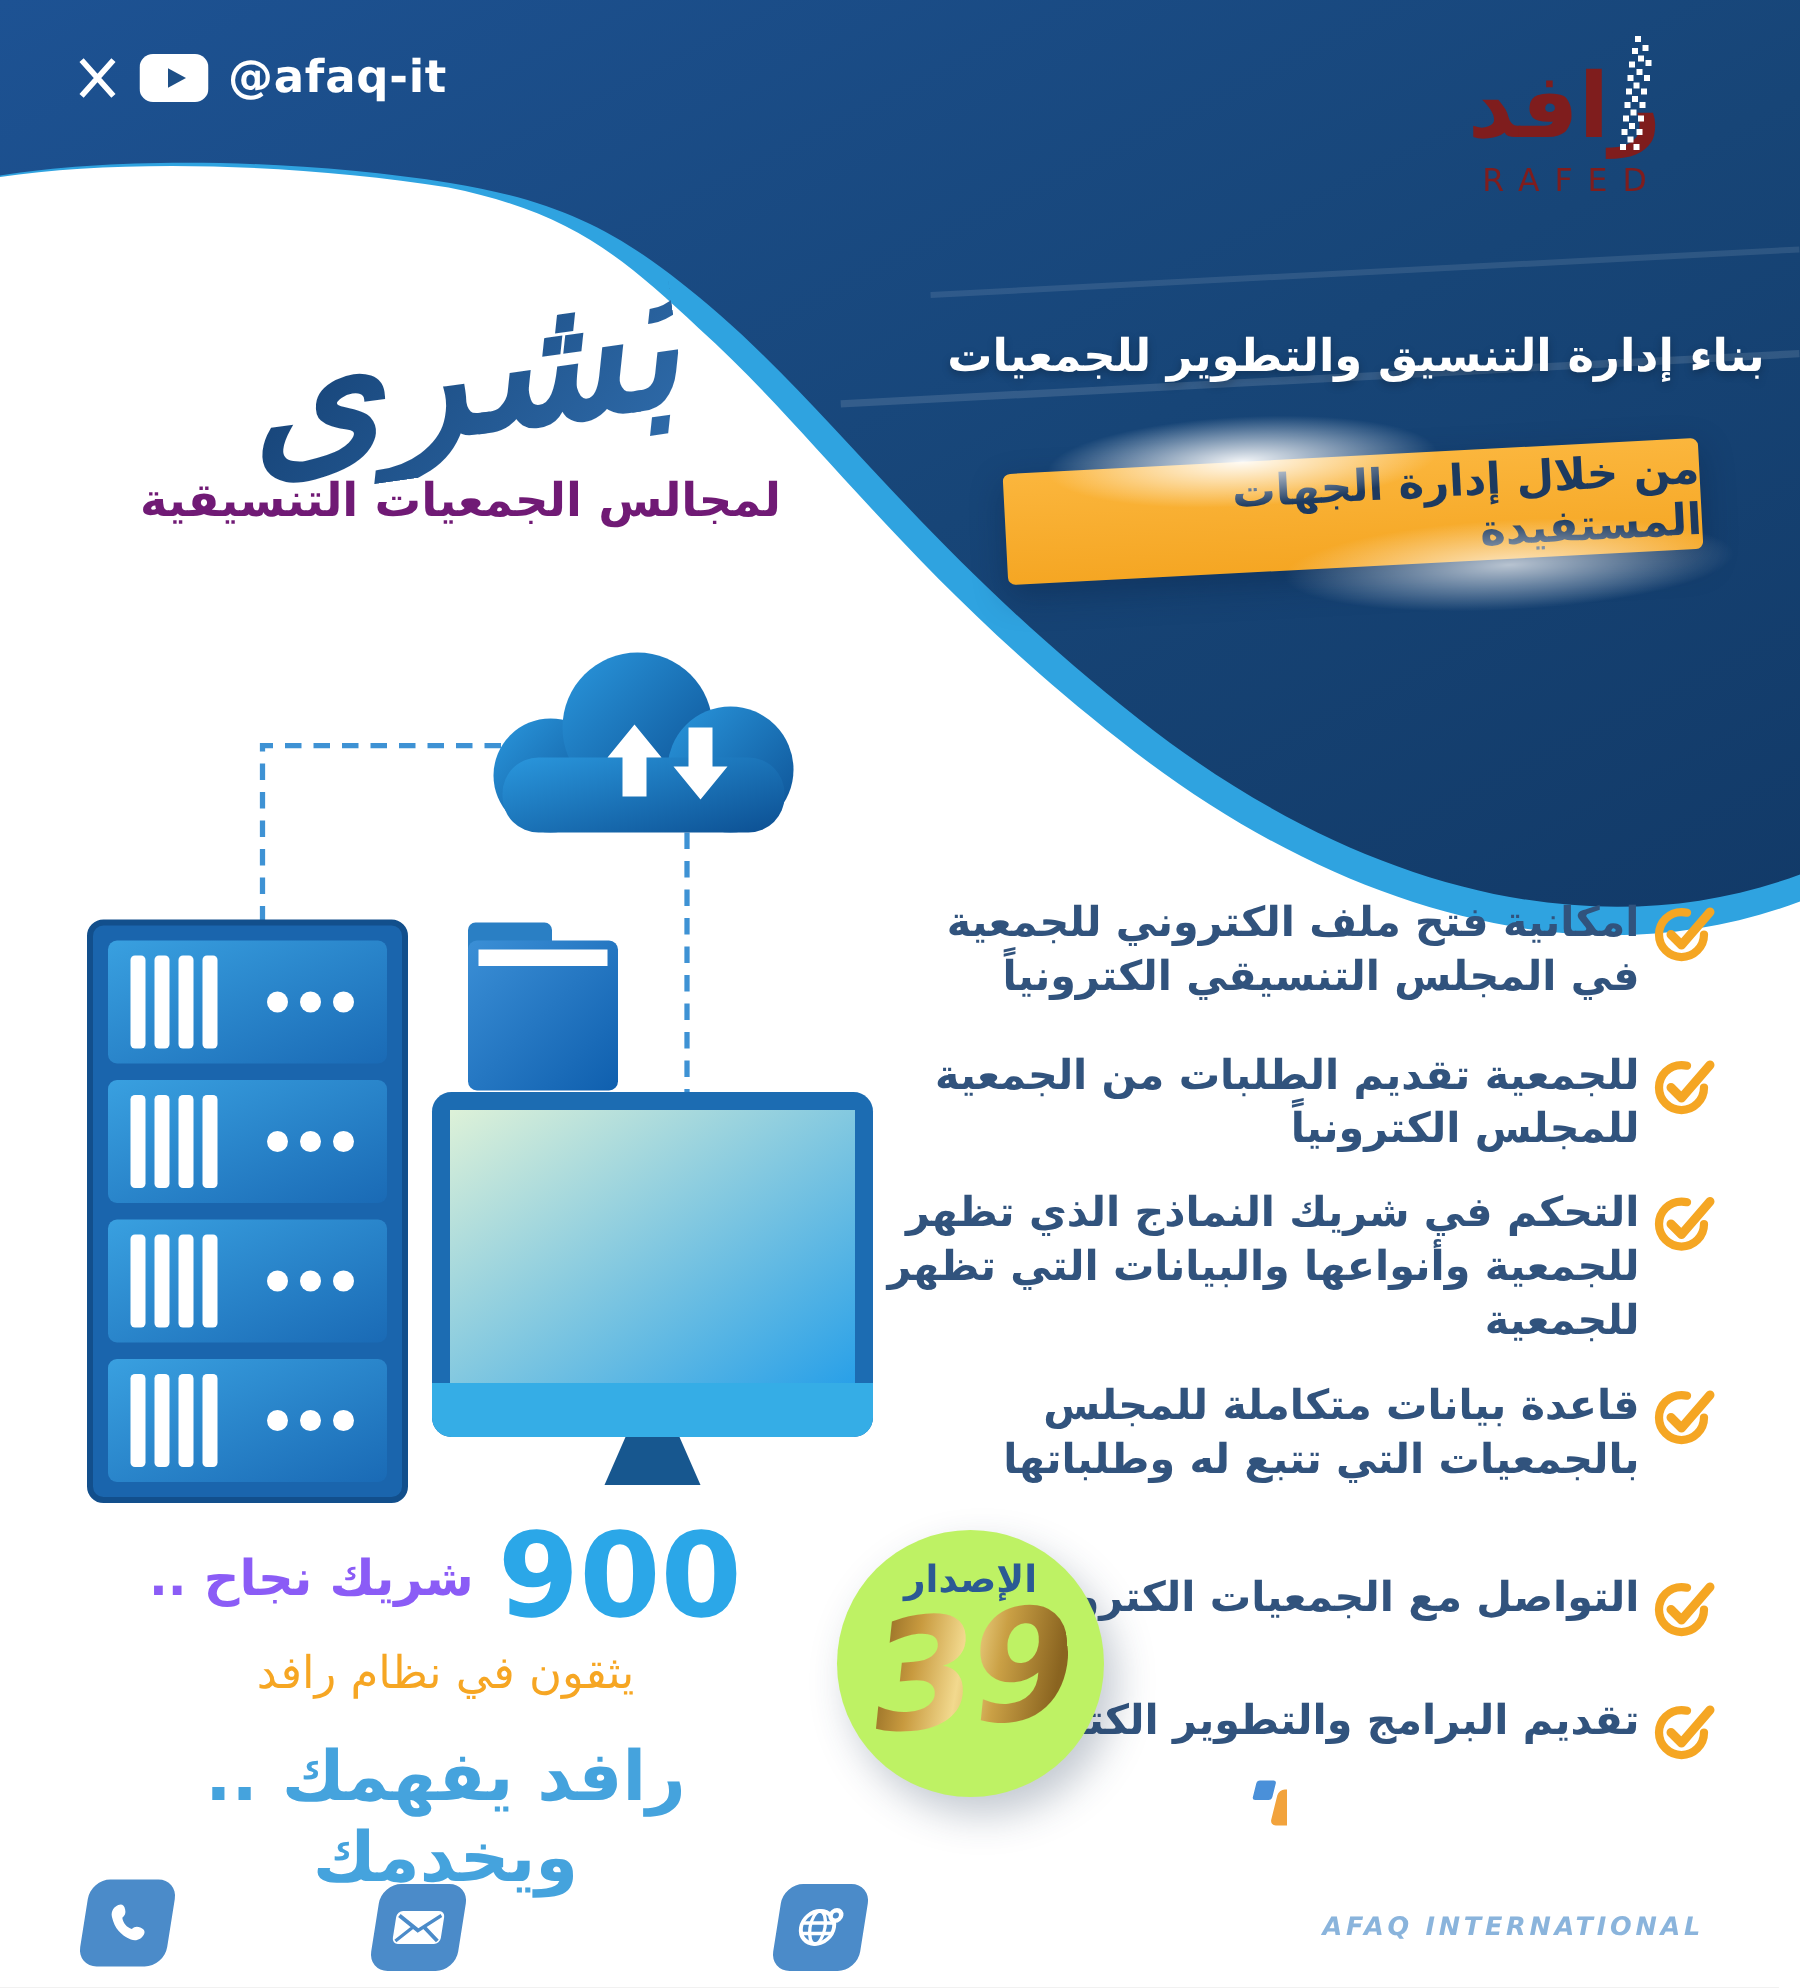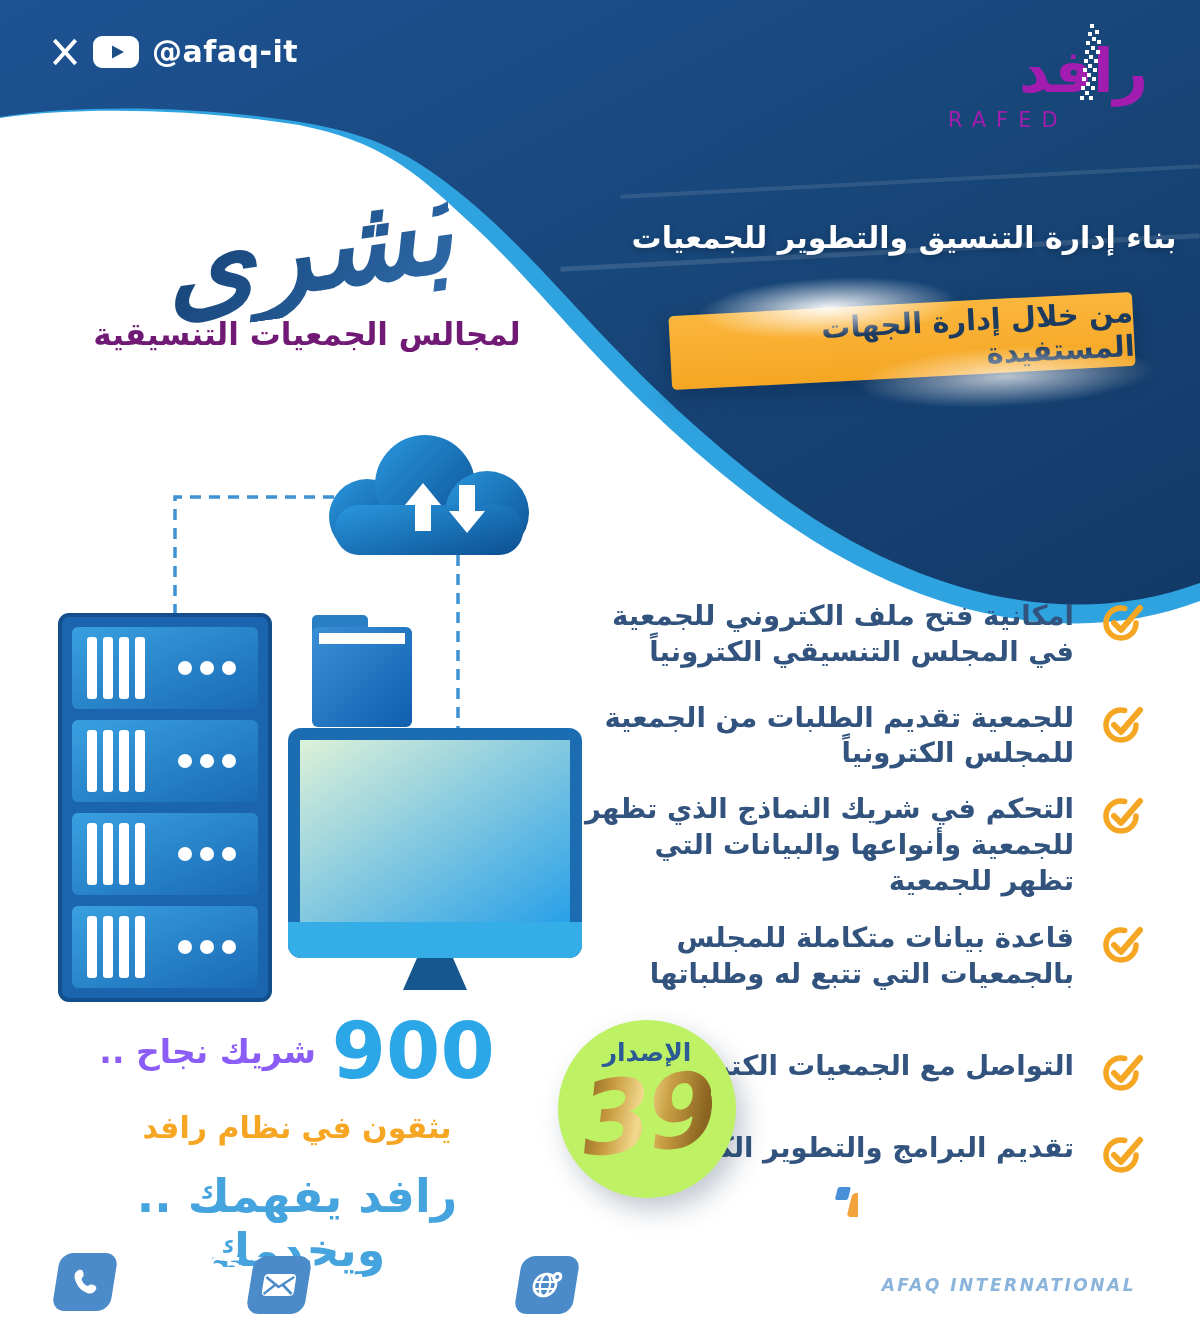--- a/index.html
+++ b/index.html
@@ -7,21 +7,21 @@
     position:relative;width:1200px;height:1325px;margin:0 auto;
     background:#ffffff;overflow:hidden;
     font-family:"DejaVu Sans",sans-serif;
   }
   svg{display:block;}
 
   
   #bg-header{position:absolute;top:0;left:0;z-index:0;}
   .social{position:absolute;top:34px;left:50px;z-index:2;display:flex;align-items:center;gap:13px;}
   .social-handle{color:#fff;font-size:30px;font-weight:bold;letter-spacing:.5px;}
-  .rafed{position:absolute;top:26px;right:52px;width:210px;z-index:2;color:#a21caf;}
+  .rafed{position:absolute;top:26px;right:52px;width:210px;z-index:2;text-align:center;color:#7f1d1d;}
   .rafed-tower{position:absolute;top:-2px;right:46px;}
   .rafed-ar{font-size:60px;font-weight:bold;line-height:1.5;direction:rtl;}
   .rafed-en{font-size:21px;letter-spacing:10px;padding-left:10px;margin-top:-8px;}
   .headline{
     position:absolute;top:220px;right:16px;width:560px;z-index:2;
     color:#fff;font-size:30px;font-weight:bold;text-align:center;direction:rtl;
     text-shadow:0 2px 6px rgba(0,0,0,.25);
   }
   .banner{
     position:absolute;top:304px;right:66px;width:464px;height:74px;z-index:2;
@@ -51,34 +51,34 @@
     -webkit-background-clip:text;background-clip:text;color:transparent;
   }
   .bushra-l1{margin-top:2px;color:#701a75;font-size:31px;font-weight:bold;}
   .bushra-l2{margin-top:4px;color:#5a7aa2;font-size:29px;font-weight:bold;}
 
   
   #illustration{position:absolute;left:35px;top:425px;z-index:1;}
 
   
   .bullets{position:absolute;top:598px;right:56px;width:565px;z-index:2;direction:rtl;}
-  .bullet{display:flex;align-items:flex-start;gap:28px;}
+  .bullet{display:flex;align-items:flex-start;gap:9px;}
   .bullet .check{flex:0 0 auto;margin-top:2px;}
   .bullet-text{
     font-size:27.5px;color:#31537d;font-weight:bold;line-height:1.3;text-align:right;
   }
   .b1{margin-bottom:30px;} .b2{margin-bottom:20px;} .b3{margin-bottom:22px;}
   .b4{margin-bottom:56px;} .b5{margin-bottom:38px;}
 
   
   .stats{position:absolute;top:1012px;left:52px;width:490px;z-index:2;text-align:center;direction:rtl;}
   .stats-row{display:flex;justify-content:center;align-items:center;gap:16px;}
   .stats-number{font-size:78px;font-weight:bold;color:#2ba7e8;line-height:1;}
   .stats-label{font-size:33px;color:#8b5cf6;font-weight:bold;}
-  .stats-trust{font-size:30px;color:#f6a623;font-weight:bold;margin-top:20px;}
+  .stats-trust{font-size:30px;color:#f6a623;font-weight:normal;margin-top:8px;}
   .tagline{font-size:46px;color:#45a3dd;font-weight:bold;margin-top:24px;}
 
   
   .version{
     position:absolute;left:558px;top:1020px;width:178px;height:178px;z-index:3;
     background:#bef264;border-radius:50%;text-align:center;
     box-shadow:8px 12px 26px rgba(40,60,90,.28);
   }
   .version-label{color:#2b5a94;font-weight:bold;font-size:25px;margin-top:18px;direction:rtl;}
   .version-number{

